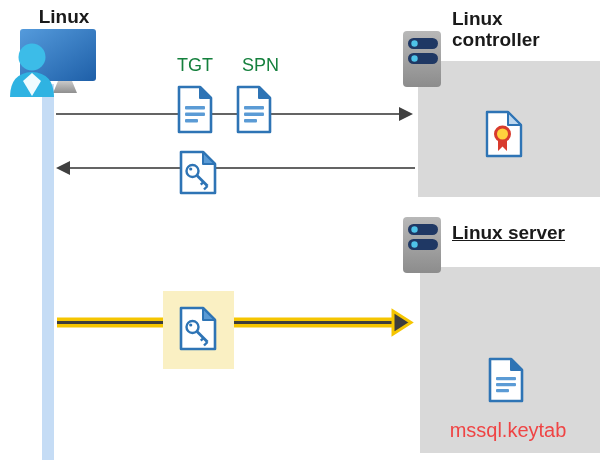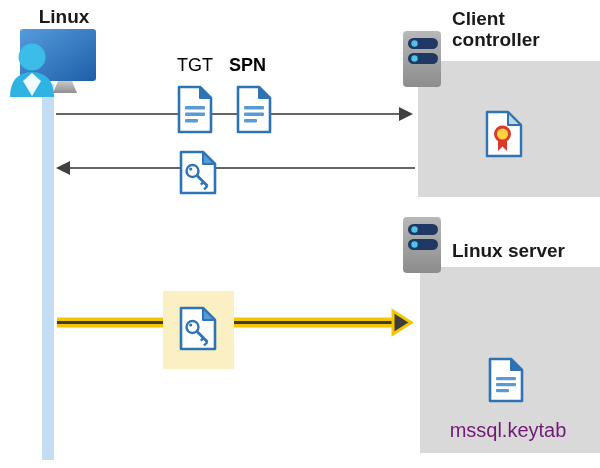--- a/index.html
+++ b/index.html
@@ -1,30 +1,30 @@
 <!DOCTYPE html>
 <html><head>
 <meta charset="utf-8">
 <style>
   html,body{margin:0;padding:0;background:#fff;}
   #canvas{position:relative;width:600px;height:468px;background:#ffffff;overflow:hidden;
           font-family:"Liberation Sans","DejaVu Sans",sans-serif;}
   .abs{position:absolute;}
   .node-title{font-weight:bold;font-size:19px;color:#1a1a1a;line-height:21px;}
-  .small-label{font-size:18px;color:#000000;}
+  .small-label{font-size:18px;color:#15803d;}
   .panel{background:#D9D9D9;}
   .lifeline{background:#C5DCF5;}
   .hline{height:2px;background:#646464;}
   .arrowhead-right{width:0;height:0;border-top:7px solid transparent;border-bottom:7px solid transparent;border-left:14px solid #404040;}
   .arrowhead-left{width:0;height:0;border-top:7px solid transparent;border-bottom:7px solid transparent;border-right:14px solid #404040;}
   .highlight{background:#FAF0C3;}
   .z1{z-index:1}.z2{z-index:2}.z3{z-index:3}.z4{z-index:4}.z5{z-index:5}
   svg{display:block;}
   .sql-text{font-family:"Liberation Sans","DejaVu Sans",sans-serif;font-weight:bold;font-size:13px;fill:#ffffff;}
-  .keytab{font-size:20px;color:#701a75;text-align:center;}
+  .keytab{font-size:20px;color:#ef4444;text-align:center;}
 </style>
 </head>
 <body>
 
 <div id="canvas">
 
   <div class="abs node-title z5" style="left:22px;top:6px;width:84px;text-align:center;">Linux</div>
 
   <div class="abs lifeline z1" style="left:42px;top:84px;width:12px;height:376px;"></div>
 
@@ -43,21 +43,21 @@
       <rect x="14" y="2" width="76" height="52" rx="3" fill="url(#mon)"></rect>
       <path d="M52,54 L66,54 L71,66 L47,66 Z" fill="url(#stand)"></path>
       <circle cx="26" cy="30" r="13.5" fill="#3CBCE8"></circle>
       <path d="M4,70 Q4,46 26,45 Q48,46 48,70 Z" fill="#2FB3E2"></path>
       <path d="M26,46 L35,54 L26,69 L17,54 Z" fill="#EFFBFF"></path>
     </svg>
   </div>
 
   <div class="abs panel z1" style="left:418px;top:61px;width:182px;height:136px;"></div>
 
-  <div class="abs node-title z5" style="left:452px;top:8px;width:138px;">Client controller</div>
+  <div class="abs node-title z5" style="left:452px;top:8px;width:138px;">Linux controller</div>
 
   <div class="abs z4" style="left:402px;top:30px;">
     <svg width="40" height="58" viewBox="0 0 40 58">
       <defs>
           <linearGradient id="srv1" x1="0" y1="0" x2="0" y2="1">
         <stop offset="0" stop-color="#B8B8B8"></stop>
             <stop offset="1" stop-color="#8C8C8C"></stop>
           </linearGradient>
         </defs>
       <rect x="1" y="1" width="38" height="56" rx="4" fill="url(#srv1)"></rect>
@@ -72,21 +72,21 @@
     <svg width="38" height="48" viewBox="0 0 38 48">
       <path d="M2,2 H23 L36,15 V46 H2 Z" fill="#ffffff" stroke="#2E74B5" stroke-width="2.4" stroke-linejoin="round"></path>
       <path d="M23,2 L23,15 H36 Z" fill="#BDD7EE" stroke="#2E74B5" stroke-width="2" stroke-linejoin="round"></path>
       <path d="M13,29 L13,41 L17.5,36.5 L22,41 L22,29 Z" fill="#D83B2D"></path>
       <circle cx="17.5" cy="24" r="7" fill="#FFD23E" stroke="#D83B2D" stroke-width="3"></circle>
     </svg>
   </div>
 
   <div class="abs panel z1" style="left:420px;top:267px;width:180px;height:186px;"></div>
 
-  <div class="abs node-title z5" style="left:452px;top:240px;width:145px;">Linux server</div>
+  <div class="abs node-title z5" style="left:452px;top:222px;width:145px;text-decoration:underline;">Linux server</div>
 
   <div class="abs z4" style="left:402px;top:216px;">
     <svg width="40" height="58" viewBox="0 0 40 58">
       <defs>
           <linearGradient id="srv2" x1="0" y1="0" x2="0" y2="1">
         <stop offset="0" stop-color="#B8B8B8"></stop>
             <stop offset="1" stop-color="#8C8C8C"></stop>
           </linearGradient>
         </defs>
       <rect x="1" y="1" width="38" height="56" rx="4" fill="url(#srv2)"></rect>
@@ -107,21 +107,21 @@
       <rect x="9" y="33" width="13" height="3.2" rx="1" fill="#5B9BD5"></rect>
     </svg>
   </div>
 
   <div class="abs keytab z5" style="left:428px;top:419px;width:160px;">mssql.keytab</div>
 
   <div class="abs hline z2" style="left:56px;top:113px;width:345px;"></div>
   <div class="abs arrowhead-right z2" style="left:399px;top:107px;"></div>
 
   <div class="abs small-label z5" style="left:170px;top:55px;width:50px;text-align:center;">TGT</div>
-  <div class="abs small-label z5" style="left:229px;top:55px;width:50px;text-align:left;font-weight:bold;">SPN</div>
+  <div class="abs small-label z5" style="left:229px;top:55px;width:50px;text-align:right;">SPN</div>
 
   <div class="abs z4" style="left:176px;top:84px;">
     <svg width="38" height="51" viewBox="0 0 38 51">
       <path d="M3,3 H24 L35,14 V48 H3 Z" fill="#ffffff" stroke="#2E74B5" stroke-width="2.6" stroke-linejoin="round"></path>
       <path d="M24,3 L24,14 H35 Z" fill="#2E74B5" stroke="#2E74B5" stroke-width="2" stroke-linejoin="round"></path>
       <rect x="9" y="22" width="20" height="3.4" rx="1" fill="#5B9BD5"></rect>
       <rect x="9" y="28.5" width="20" height="3.4" rx="1" fill="#5B9BD5"></rect>
       <rect x="9" y="35" width="13" height="3.4" rx="1" fill="#5B9BD5"></rect>
     </svg>
   </div>

